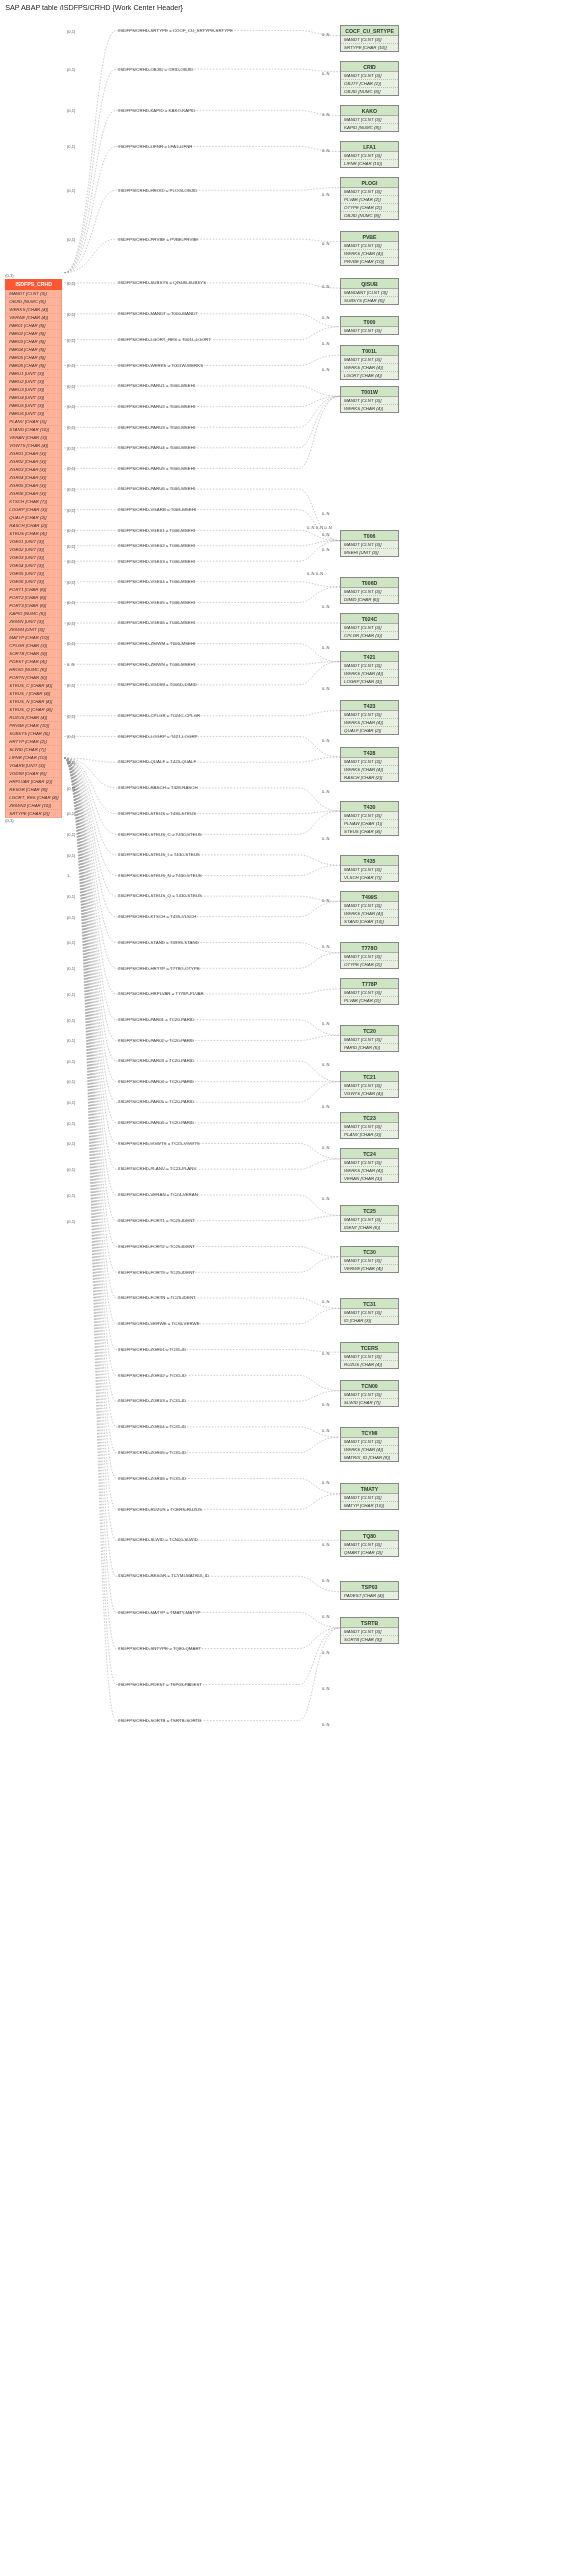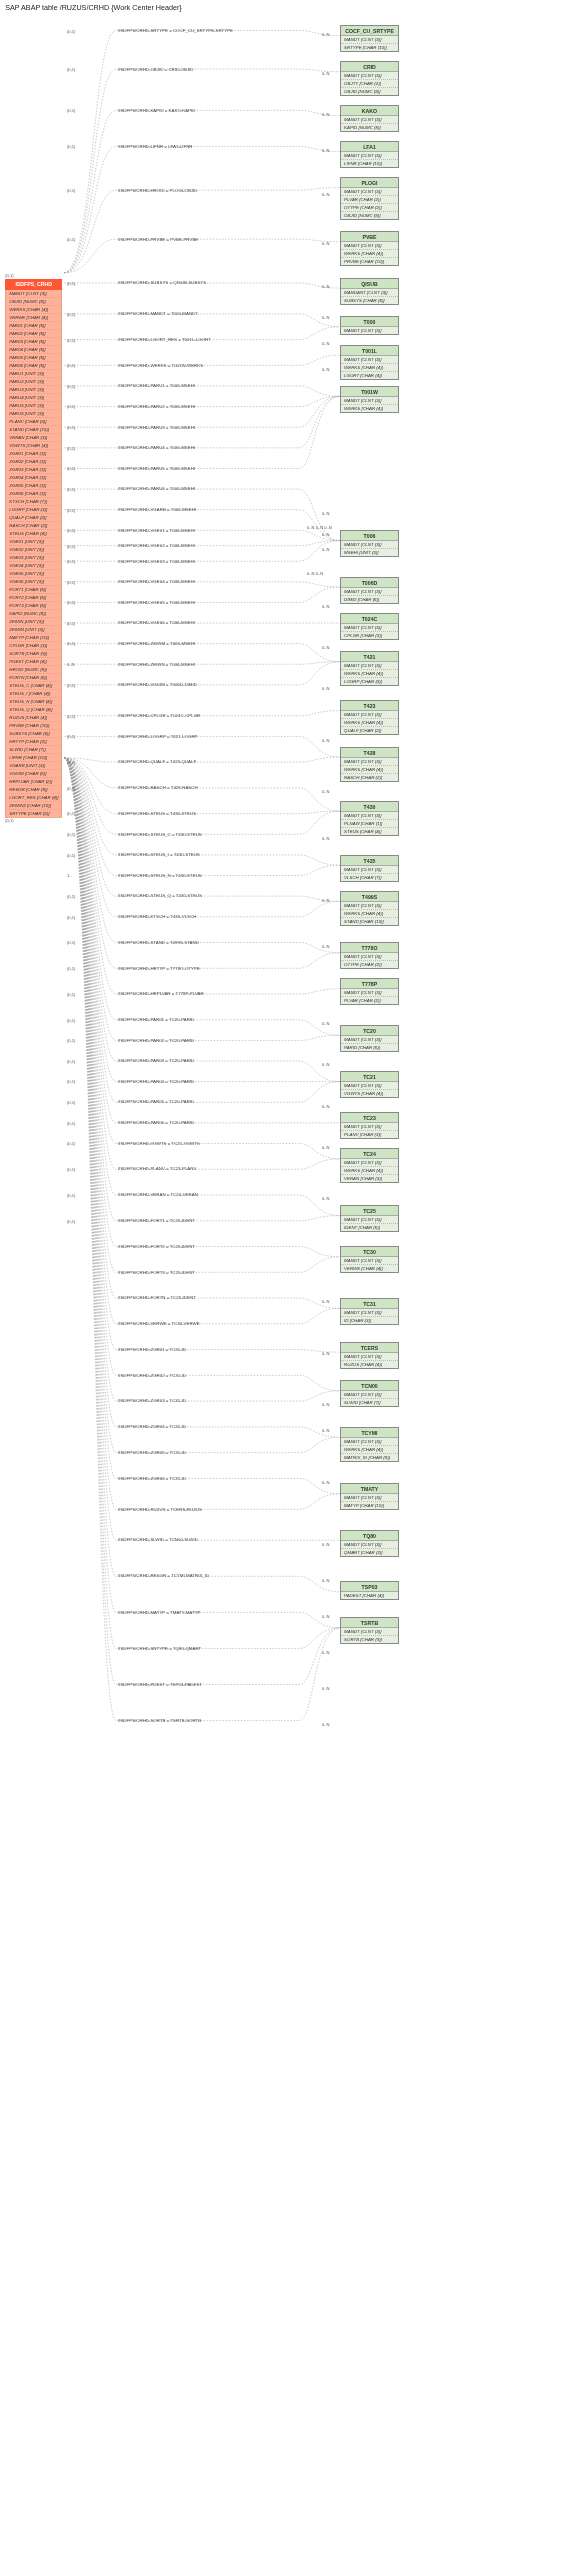--- a/index.html
+++ b/index.html
@@ -94,21 +94,21 @@
 }
 .edge {
   stroke: #999;
   stroke-dasharray: 3,3;
   fill: none;
 }
 </style>
 </head>
 <body>
 
-<div class="title">SAP ABAP table /RUZUS/CRHD {Work Center Header}</div>
+<div class="title">SAP ABAP table /ISDFPS/CRHD {Work Center Header}</div>
 
 <div class="container">
 
   <svg width="588" height="2798" viewBox="0 0 1141 5430">
     <g id="edge-paths">
         <path d="M 125 500 C 180 500, 180 30, 225 30 L 580 30 C 610 30, 610 40, 660 40" class="edge"></path>
         <path d="M 125 500 C 180 500, 180 105, 225 105 L 580 105 C 610 105, 610 110, 660 110" class="edge"></path>
         <path d="M 125 500 C 180 500, 180 185, 225 185 L 580 185 C 610 185, 610 195, 660 195" class="edge"></path>
         <path d="M 125 500 C 180 500, 180 255, 225 255 L 580 255 C 610 255, 610 265, 660 265" class="edge"></path>
         <path d="M 125 500 C 180 500, 180 340, 225 340 L 580 340 C 610 340, 610 335, 660 335" class="edge"></path>

